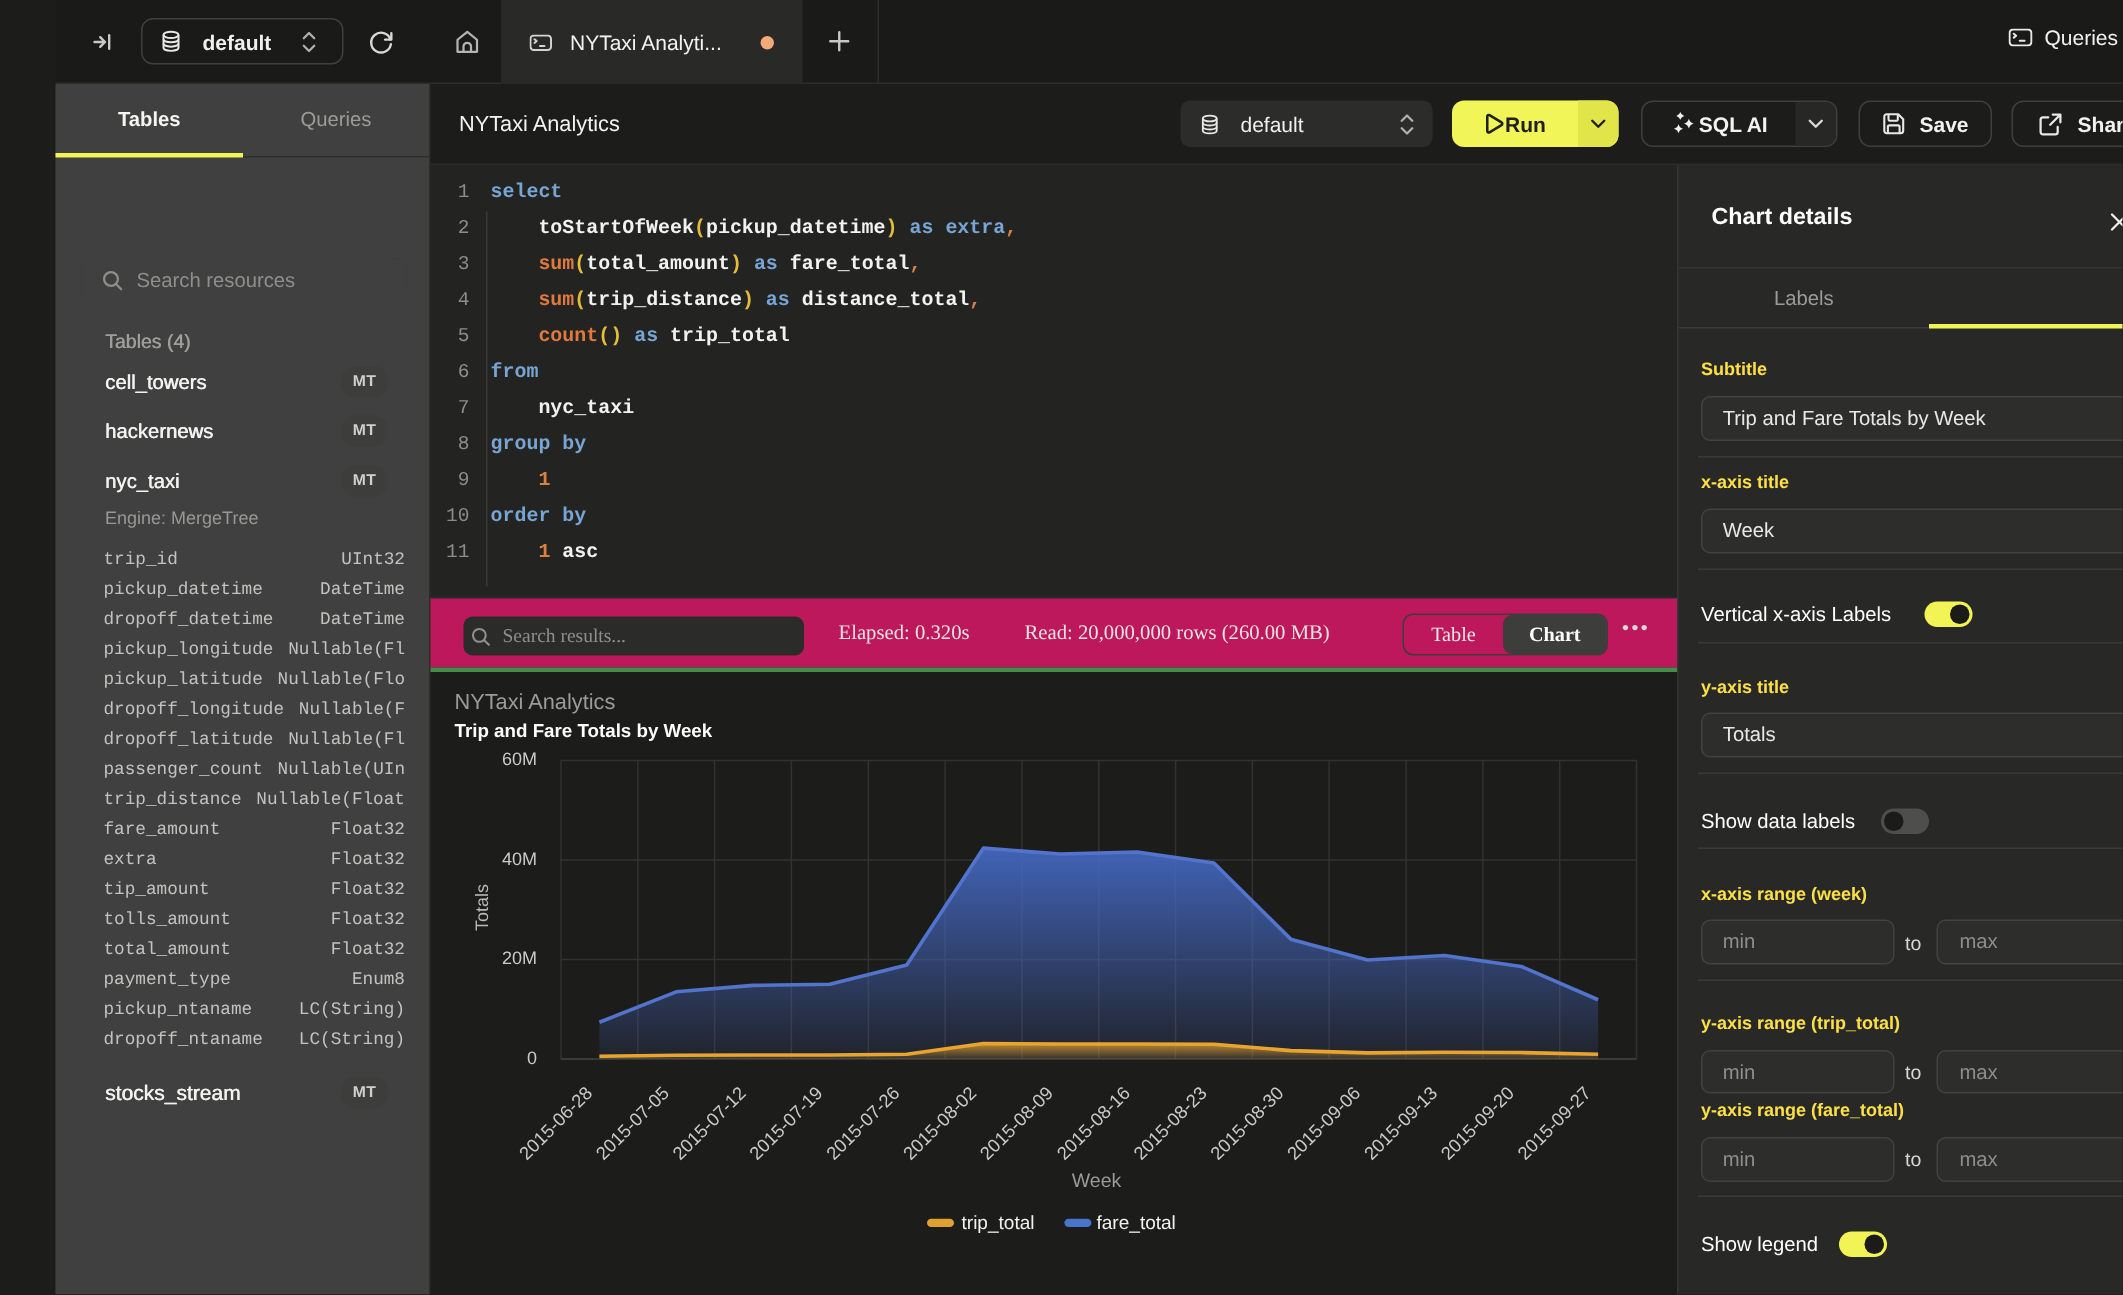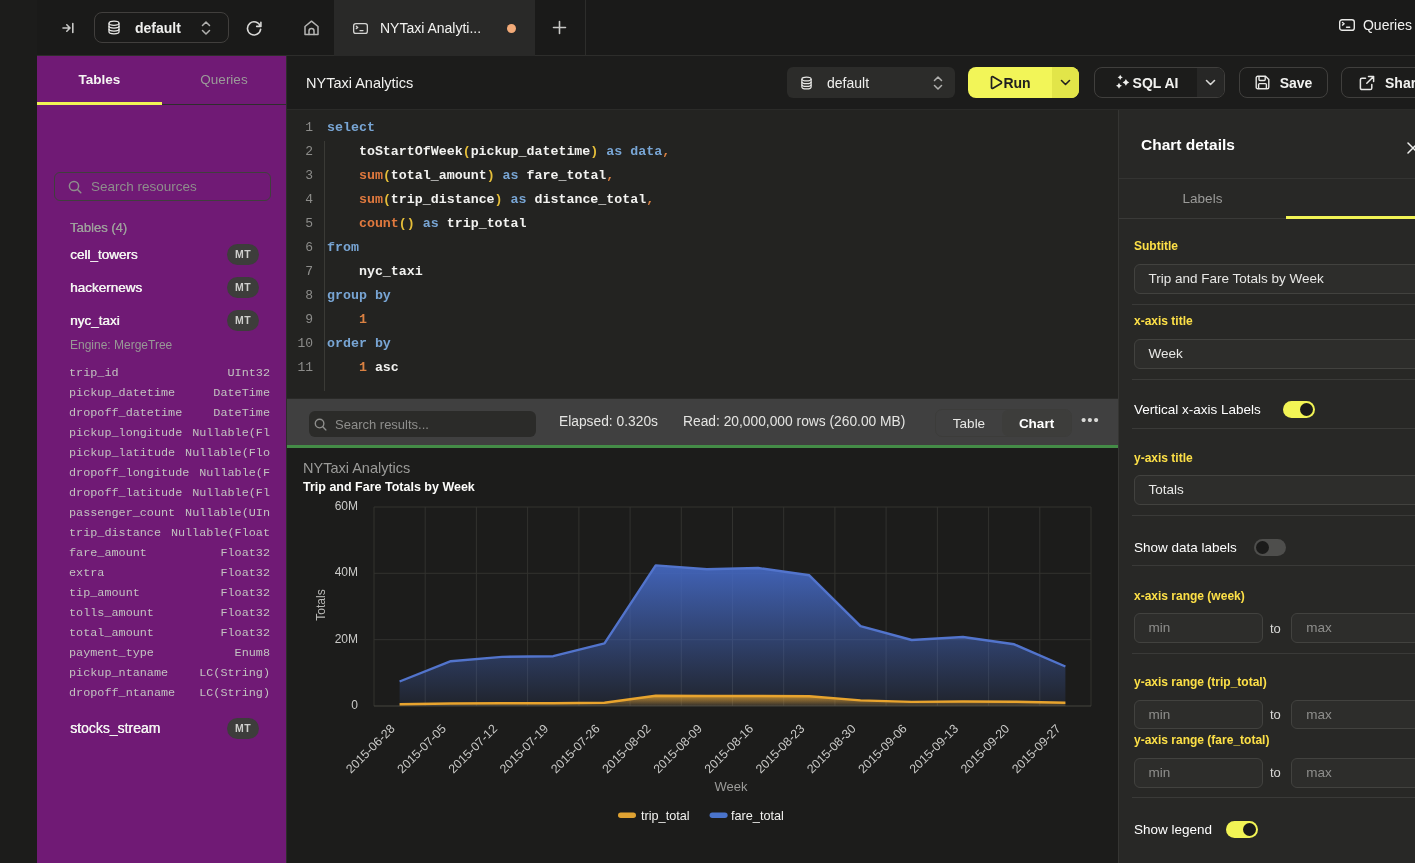--- a/index.html
+++ b/index.html
@@ -12,21 +12,21 @@
   
   #header { left:0; top:0; width:1415px; height:56px; background:#1a1a19; border-bottom:1px solid #2d2d2b; }
   .hdr-dd { position:absolute; left:57px; top:12px; width:135px; height:31px; border:1px solid #413f3d; border-radius:8px; display:flex; align-items:center; }
   .hdr-dd .txt { color:#f0f0ee; font-size:14px; font-weight:bold; margin-left:14px; }
   #tab { position:absolute; left:297px; top:0; width:201px; height:56px; background:#292928; display:flex; align-items:center; }
   #tab .ttl { color:#f2f2f0; font-size:14px; margin-left:12px; }
   .dot { width:9px; height:9px; border-radius:50%; background:#f2aa78; position:absolute; left:173px; top:24px; }
   #q-hdr { position:absolute; right:40px; top:17px; display:flex; align-items:center; gap:8px; color:#f2f2f0; font-size:14px; }
 
   
-  #sidebar { left:0; top:56px; width:250px; height:807px; background:#701a75; border-right:1px solid #2d2d2b; }
+  #sidebar { left:0; top:56px; width:250px; height:807px; background:#404040; border-right:1px solid #2d2d2b; }
   #sb-tabs { position:absolute; left:0; top:0; width:249px; height:49px; border-bottom:1px solid #2e2e2d; }
   #sb-tabs .t1 { position:absolute; left:0; top:0; width:125px; height:49px; line-height:48px; text-align:center; color:#f5f5f3; font-size:13.5px; font-weight:bold; }
   #sb-tabs .t2 { position:absolute; left:125px; top:0; width:124px; height:49px; line-height:48px; text-align:center; color:#9b9b99; font-size:13.5px; }
   #sb-tabs .ul { position:absolute; left:0; top:46px; width:125px; height:3px; background:#f2f455; }
   #newtable { position:absolute; left:16px; top:66px; width:218px; height:32px; background:#f2f455; border-radius:8px; display:flex; align-items:center; justify-content:center; gap:9px; color:#1f1f1e; font-size:14.5px; }
   #sb-search { position:absolute; left:17px; top:116px; width:217px; height:29px; border:1px solid #403f3d; border-radius:6px; display:flex; align-items:center; color:#8e8e8c; font-size:13.5px; }
   .sb-cap { position:absolute; left:33px; color:#9e9e9c; font-size:13px; text-shadow:0.3px 0 currentColor; }
   .sb-row { position:absolute; left:33px; width:189px; height:22px; display:flex; align-items:center; justify-content:space-between; }
   .sb-row .nm { color:#f2f2f0; font-size:13.5px; text-shadow:0.4px 0 currentColor; }
   .mt { width:32px; height:21px; background:#3d3d3b; border-radius:11px; color:#cfcfcd; font-size:10.5px; font-weight:bold; display:flex; align-items:center; justify-content:center; letter-spacing:.3px; }
@@ -47,21 +47,21 @@
   .tb-btn { position:absolute; top:11px; height:31px; border:1px solid #403f3d; border-radius:8px; display:flex; align-items:center; justify-content:center; gap:10px; color:#f2f2f0; font-size:14px; font-weight:bold; }
 
   
   #editor { left:250px; top:110px; width:831px; height:288px; background:#232321; font-family:"Liberation Mono", monospace; font-size:13.3px; font-weight:bold; }
   .ln { position:absolute; width:26px; text-align:right; color:#8c8c8a; font-weight:normal; font-size:13px; }
   .cd { position:absolute; left:40px; white-space:pre; }
   .kw { color:#78a5d4; } .fn { color:#e0793e; } .pr { color:#e5be39; } .nm2 { color:#f2f2f0; } .num { color:#da8142; }
   #iguide { position:absolute; left:37px; top:31px; width:1px; height:250px; background:#3a3a36; }
 
   
-  #resultsbar { left:250px; top:398px; width:831px; height:47px; background:#404040; border-top:1px solid #2a2a28; }
+  #resultsbar { left:250px; top:398px; width:831px; height:47px; background:#be185d; border-top:1px solid #2a2a28;font-family:Liberation Serif, serif; }
   #res-search { position:absolute; left:22px; top:12px; width:227px; height:26px; background:#2b2b29; border-radius:6px; display:flex; align-items:center; color:#8e8e8c; font-size:13px; }
   .res-txt { position:absolute; top:15px; font-size:13.8px; color:#e4e4e2; }
   #seg { position:absolute; left:648px; top:10px; width:137px; height:28px; border:1px solid #3c3c3a; border-radius:7px; display:flex; }
   #seg .s1 { width:67px; display:flex; align-items:center; justify-content:center; color:#e8e8e6; font-size:13.5px; }
   #seg .s2 { width:70px; background:#3d3d3b; border-radius:6px; display:flex; align-items:center; justify-content:center; color:#ffffff; font-size:13.5px; font-weight:bold; }
   #dots { position:absolute; left:794px; top:12px; color:#d8d8d6; font-size:15px; letter-spacing:1px; }
 
   #greenline { left:250px; top:445px; width:831px; height:3px; background:#448c47; }
   #chartpanel { left:250px; top:448px; width:831px; height:415px; background:#1c1c1b; }
 
@@ -289,21 +289,21 @@
         <path d="M9.5 1.4 H14.6 V6.5 M14.3 1.7 L7.8 8.2"></path>
       </svg>
       <span>Share</span>
     </div>
   </div>
   <div id="editor" class="abs">
     <div id="iguide"></div>
     <div class="ln" style="top:10px">1</div>
       <div class="cd" style="top:10px"><span class="kw">select</span></div>
     <div class="ln" style="top:34px">2</div>
-      <div class="cd" style="top:34px">    <span class="nm2">toStartOfWeek</span><span class="pr">(</span><span class="nm2">pickup_datetime</span><span class="pr">)</span> <span class="kw">as data</span><span class="num">,</span></div>
+      <div class="cd" style="top:34px">    <span class="nm2">toStartOfWeek</span><span class="pr">(</span><span class="nm2">pickup_datetime</span><span class="pr">)</span> <span class="kw">as extra</span><span class="num">,</span></div>
     <div class="ln" style="top:58px">3</div>
       <div class="cd" style="top:58px">    <span class="fn">sum</span><span class="pr">(</span><span class="nm2">total_amount</span><span class="pr">)</span> <span class="kw">as</span> <span class="nm2">fare_total</span><span class="num">,</span></div>
     <div class="ln" style="top:82px">4</div>
       <div class="cd" style="top:82px">    <span class="fn">sum</span><span class="pr">(</span><span class="nm2">trip_distance</span><span class="pr">)</span> <span class="kw">as</span> <span class="nm2">distance_total</span><span class="num">,</span></div>
     <div class="ln" style="top:106px">5</div>
       <div class="cd" style="top:106px">    <span class="fn">count</span><span class="pr">()</span> <span class="kw">as</span> <span class="nm2">trip_total</span></div>
     <div class="ln" style="top:130px">6</div>
       <div class="cd" style="top:130px"><span class="kw">from</span></div>
     <div class="ln" style="top:154px">7</div>
       <div class="cd" style="top:154px">    <span class="nm2">nyc_taxi</span></div>

